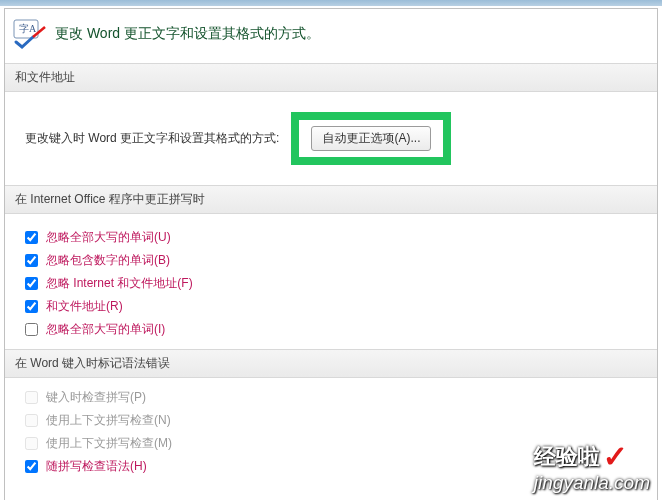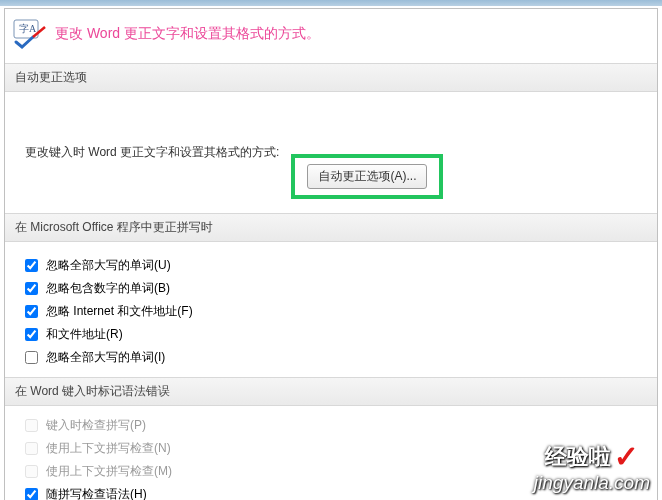--- a/index.html
+++ b/index.html
@@ -30,46 +30,45 @@
     }
     .header-icon {
       width: 34px;
       height: 30px;
       margin-right: 8px;
       position: relative;
       flex-shrink: 0;
     }
     .header-icon svg { width: 100%; height: 100%; }
     .header-title {
-      color: #ec4899;
+      color: #14532d;
       font-size: 14px;
       font-weight: normal;
     }
     .section-header {
       background: linear-gradient(to bottom, #f5f5f5, #eaeaea);
       border-top: 1px solid #d8d8d8;
       border-bottom: 1px solid #d8d8d8;
       padding: 5px 10px;
       color: #444;
       font-size: 12px;
     }
     .autocorrect-row {
       display: flex;
       align-items: center;
-      padding: 14px 20px;
+      padding: 20px 20px;
     }
     .autocorrect-label {
       margin-right: 12px;
       color: #333;
     }
     .highlight-box {
-      border: 4px solid #22c55e;
+      border: 8px solid #22c55e;
       padding: 6px 12px;
       display: inline-block;
-      margin-top: 48px;
     }
     .btn {
       background: linear-gradient(to bottom, #fdfdfd, #ebebeb);
       border: 1px solid #9b9b9b;
       border-radius: 3px;
       padding: 3px 10px;
       font-size: 12px;
       font-family: inherit;
       cursor: pointer;
       color: #333;
@@ -82,37 +81,37 @@
       align-items: center;
       padding: 3px 0;
     }
     .checkbox-row input[type="checkbox"] {
       width: 13px;
       height: 13px;
       margin-right: 8px;
       flex-shrink: 0;
     }
     .checkbox-label {
-      color: #000000;
+      color: #be185d;
     }
     .checkbox-label.disabled {
       color: #9a9a9a;
     }
     .checkbox-row input[disabled] {
       opacity: 0.6;
     }
     .dict-btn-row {
       padding: 8px 20px 14px 20px;
     }
     .second-group { padding-top: 8px; }
     .watermark {
       position: absolute;
       right: 12px;
       bottom: 6px;
-      text-align: center;
+      text-align: left;
       pointer-events: none;
       line-height: 1.1;
       margin-top: 38px;
     }
     .watermark .main {
       color: #fff;
       font-weight: bold;
       font-size: 22px;
       text-shadow: 0 0 3px #000, 1px 1px 2px #000;
       display: inline-flex;
@@ -144,29 +143,29 @@
         <rect x="1" y="1" width="24" height="18" rx="2" fill="#fff" stroke="#7a94b5" stroke-width="1"></rect>
         <text x="6" y="13" font-size="10" fill="#3a5a8a" font-family="serif">字A</text>
         <path d="M 3 23 L 9 28 L 20 18" stroke="#2a6ac0" stroke-width="3" fill="none" stroke-linecap="round"></path>
         <path d="M 20 18 L 32 8" stroke="#e21a1a" stroke-width="2.5" fill="none"></path>
         <path d="M 30 6 L 34 10 L 32 8 Z" fill="#e21a1a"></path>
       </svg>
     </span>
     <div class="header-title">更改 Word 更正文字和设置其格式的方式。</div>
   </div>
 
-  <div class="section-header">自动更正选项</div>
+  <div class="section-header">和文件地址</div>
   <div class="autocorrect-row">
     <span class="autocorrect-label">更改键入时 Word 更正文字和设置其格式的方式:</span>
     <span class="highlight-box">
       <button class="btn">自动更正选项(A)...</button>
     </span>
   </div>
 
-  <div class="section-header">在 Microsoft Office 程序中更正拼写时</div>
+  <div class="section-header">在 Internet Office 程序中更正拼写时</div>
   <div class="checkbox-group" id="office-group">
       <label class="checkbox-row">
         <input type="checkbox" checked="" style="">
         <span class="checkbox-label">忽略全部大写的单词(U)</span>
       </label>
       <label class="checkbox-row">
         <input type="checkbox" checked="" style="">
         <span class="checkbox-label">忽略包含数字的单词(B)</span>
       </label>
       <label class="checkbox-row">

